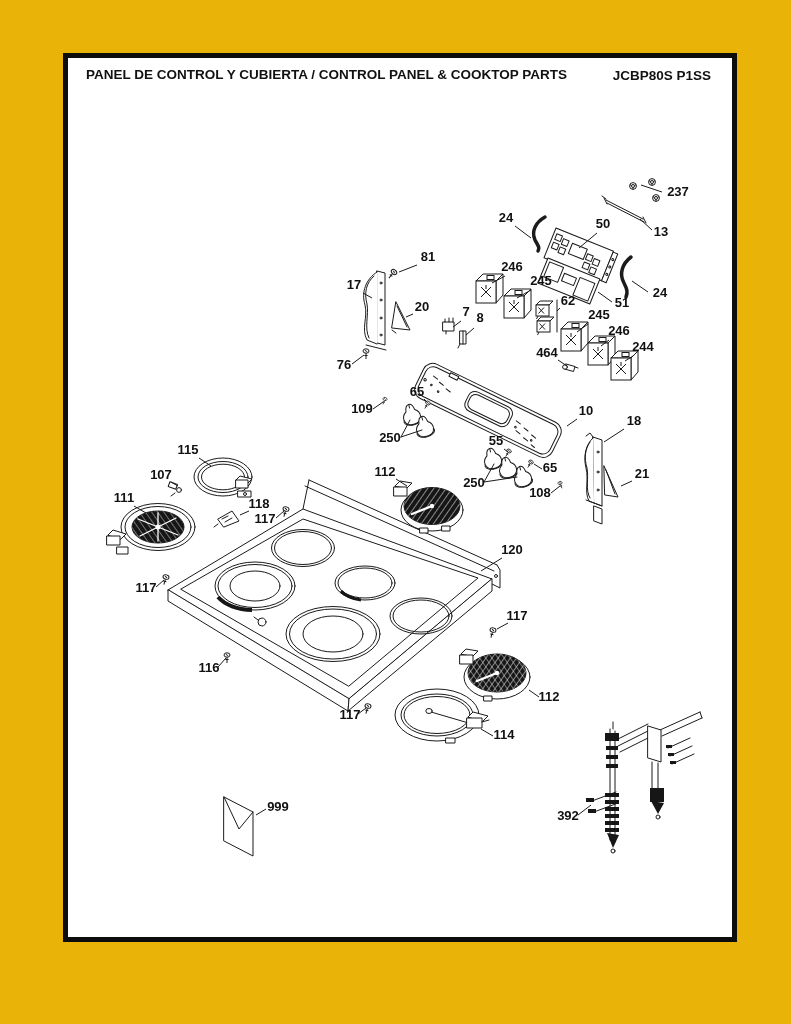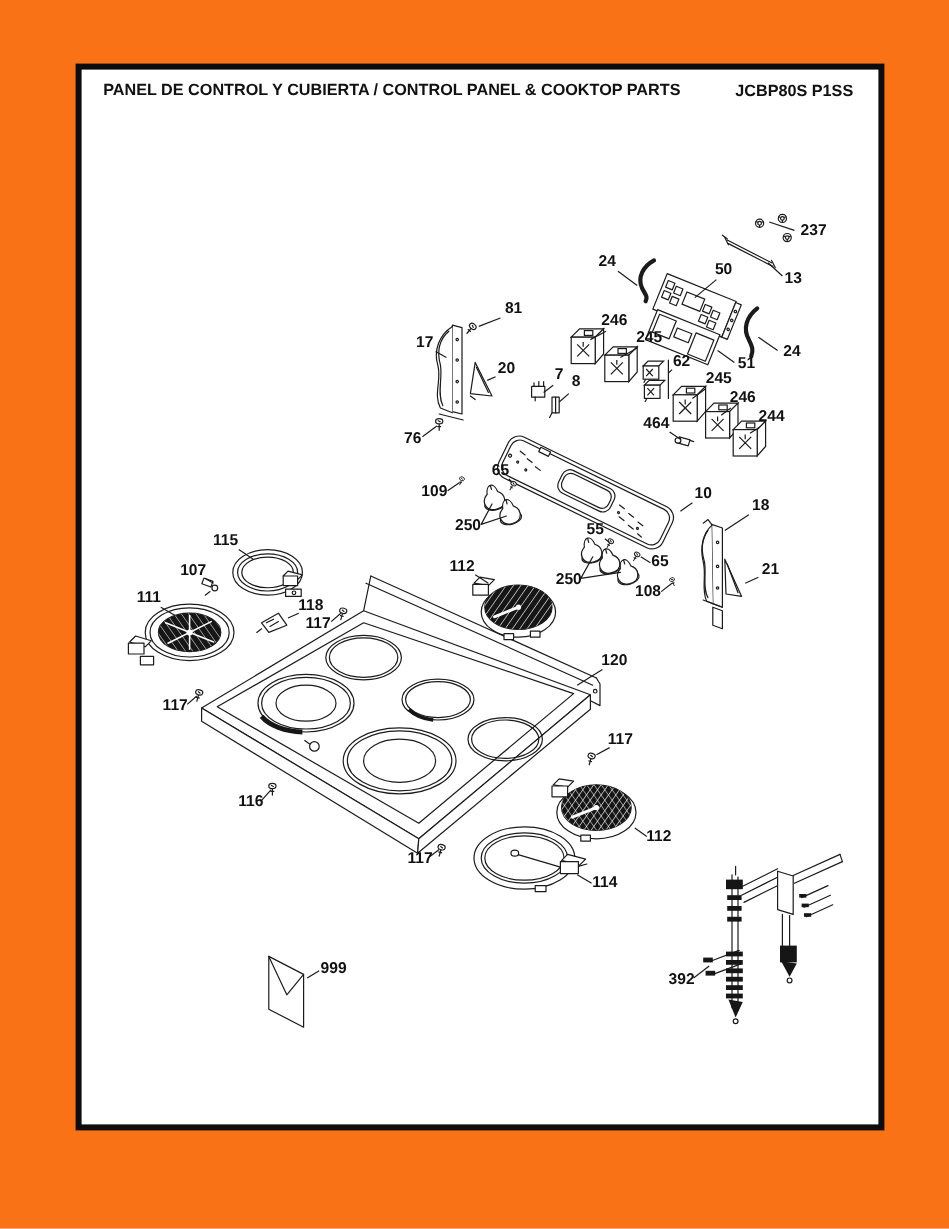--- a/index.html
+++ b/index.html
@@ -1,16 +1,16 @@
 <!DOCTYPE html>
 <html><head>
 <meta charset="utf-8">
 <style>
   html,body{margin:0;padding:0;background:#fff;}
-  .page{position:relative;width:791px;height:1024px;background:#f97316;font-family:"Liberation Sans",sans-serif;text-decoration:underline;}
+  .page{position:relative;width:791px;height:1024px;background:#eab308;font-family:"Liberation Sans",sans-serif;text-decoration:underline;}
   svg{display:block}
   .ink{stroke:#1b1b1b;fill:none;stroke-width:1;stroke-linecap:round;stroke-linejoin:round}
   .inkw{stroke:#1b1b1b;fill:#ffffff;stroke-width:1;stroke-linecap:round;stroke-linejoin:round}
   .thick{stroke:#1b1b1b;fill:none;stroke-width:3.5;stroke-linecap:round}
   .wline{stroke:#ffffff;fill:none;stroke-linecap:round}
   .leader{stroke:#1b1b1b;stroke-width:1}
   .part-num{font-family:"Liberation Sans",sans-serif;font-size:13px;font-weight:bold;fill:#111;}
   .title-text{font-family:"Liberation Sans",sans-serif;font-size:13.5px;font-weight:bold;fill:#111;}
 </style>
 </head>

